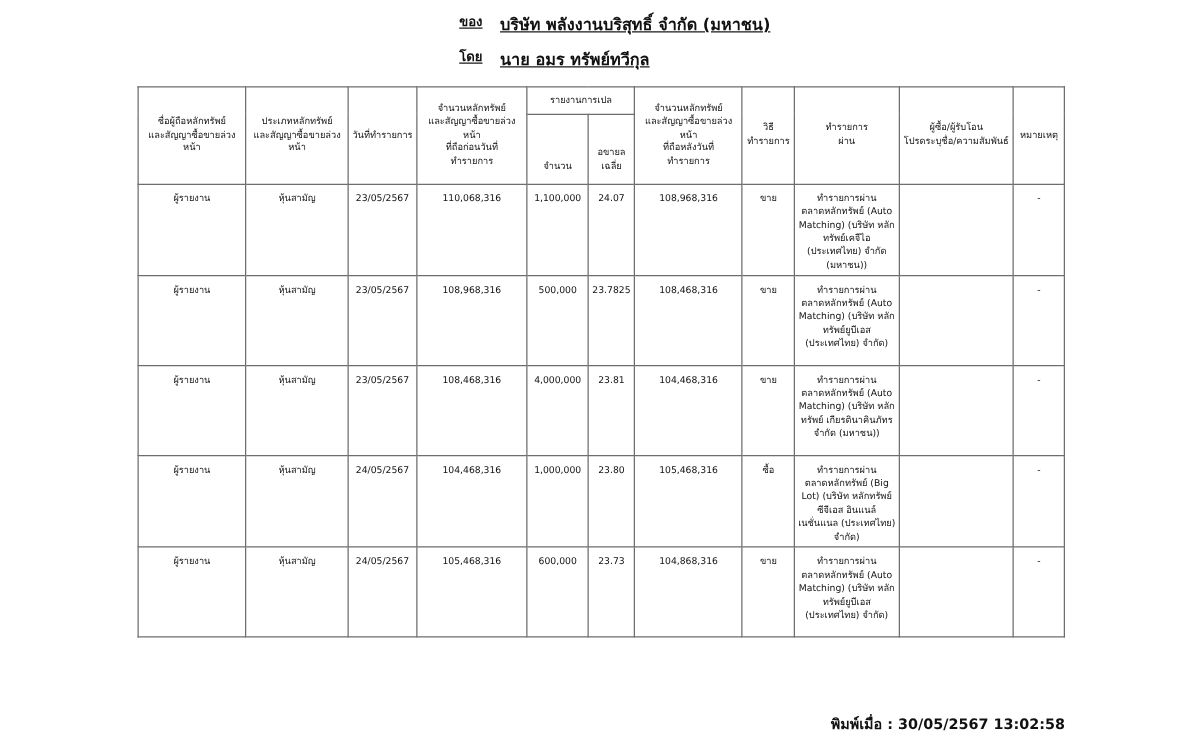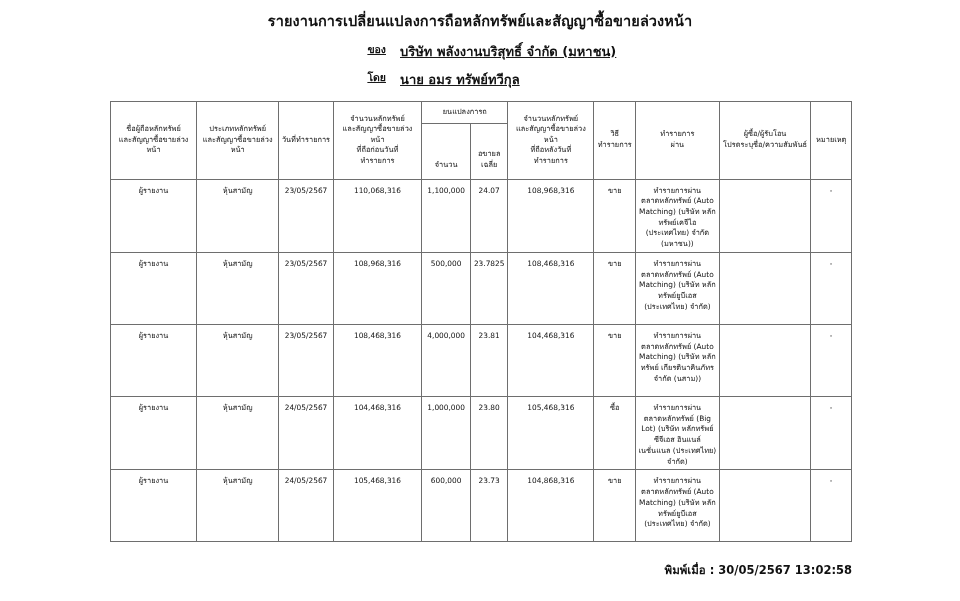--- a/index.html
+++ b/index.html
@@ -142,21 +142,20 @@
     white-space: nowrap;
   }
   .footer .stamp-label { font-weight: bold; }
   .footer .stamp-value { font-weight: bold; }
 </style>
 </head>
 <body>
 
 <div class="page">
 
-  <div class="doc-title">รายงานการเปลี่ยนแปลงการถือหลักทรัพย์และสัญญาซื้อขายล่วงหน้า</div>
 
   <div class="meta-block">
     <div class="meta-row">
       <div class="meta-label">ของ</div>
       <div class="meta-value">บริษัท พลังงานบริสุทธิ์ จำกัด (มหาชน)</div>
     </div>
     <div class="meta-row">
       <div class="meta-label">โดย</div>
       <div class="meta-value">นาย อมร ทรัพย์ทวีกุล</div>
     </div>
@@ -189,21 +188,21 @@
           </th>
           <th rowspan="2">
             <span class="cell-line">วันที่ทำรายการ</span>
           </th>
           <th rowspan="2">
             <span class="cell-line">จำนวนหลักทรัพย์</span>
             <span class="cell-line">และสัญญาซื้อขายล่วงหน้า</span>
             <span class="cell-line">ที่ถือก่อนวันที่</span>
             <span class="cell-line">ทำรายการ</span>
           </th>
-          <th class="grp" colspan="2">ยนแปลงการถ</th>
+          <th class="grp" colspan="2">รายงานการเปล</th>
           <th rowspan="2">
             <span class="cell-line">จำนวนหลักทรัพย์</span>
             <span class="cell-line">และสัญญาซื้อขายล่วงหน้า</span>
             <span class="cell-line">ที่ถือหลังวันที่</span>
             <span class="cell-line">ทำรายการ</span>
           </th>
           <th rowspan="2">
             <span class="cell-line">วิธี</span>
             <span class="cell-line">ทำรายการ</span>
           </th>
@@ -277,21 +276,21 @@
           <td class="num">108,468,316</td>
           <td class="num">4,000,000</td>
           <td class="num">23.81</td>
           <td class="num">104,468,316</td>
           <td>ขาย</td>
           <td class="method">
             <span class="cell-line">ทำรายการผ่าน</span>
             <span class="cell-line">ตลาดหลักทรัพย์ (Auto</span>
             <span class="cell-line">Matching) (บริษัท หลัก</span>
             <span class="cell-line">ทรัพย์ เกียรตินาคินภัทร</span>
-            <span class="cell-line">จำกัด (นสาม))</span>
+            <span class="cell-line">จำกัด (มหาชน))</span>
           </td>
           <td></td>
           <td class="dash">-</td>
         </tr>
 
         <tr>
           <td>ผู้รายงาน</td>
           <td>หุ้นสามัญ</td>
           <td class="date">24/05/2567</td>
           <td class="num">104,468,316</td>

